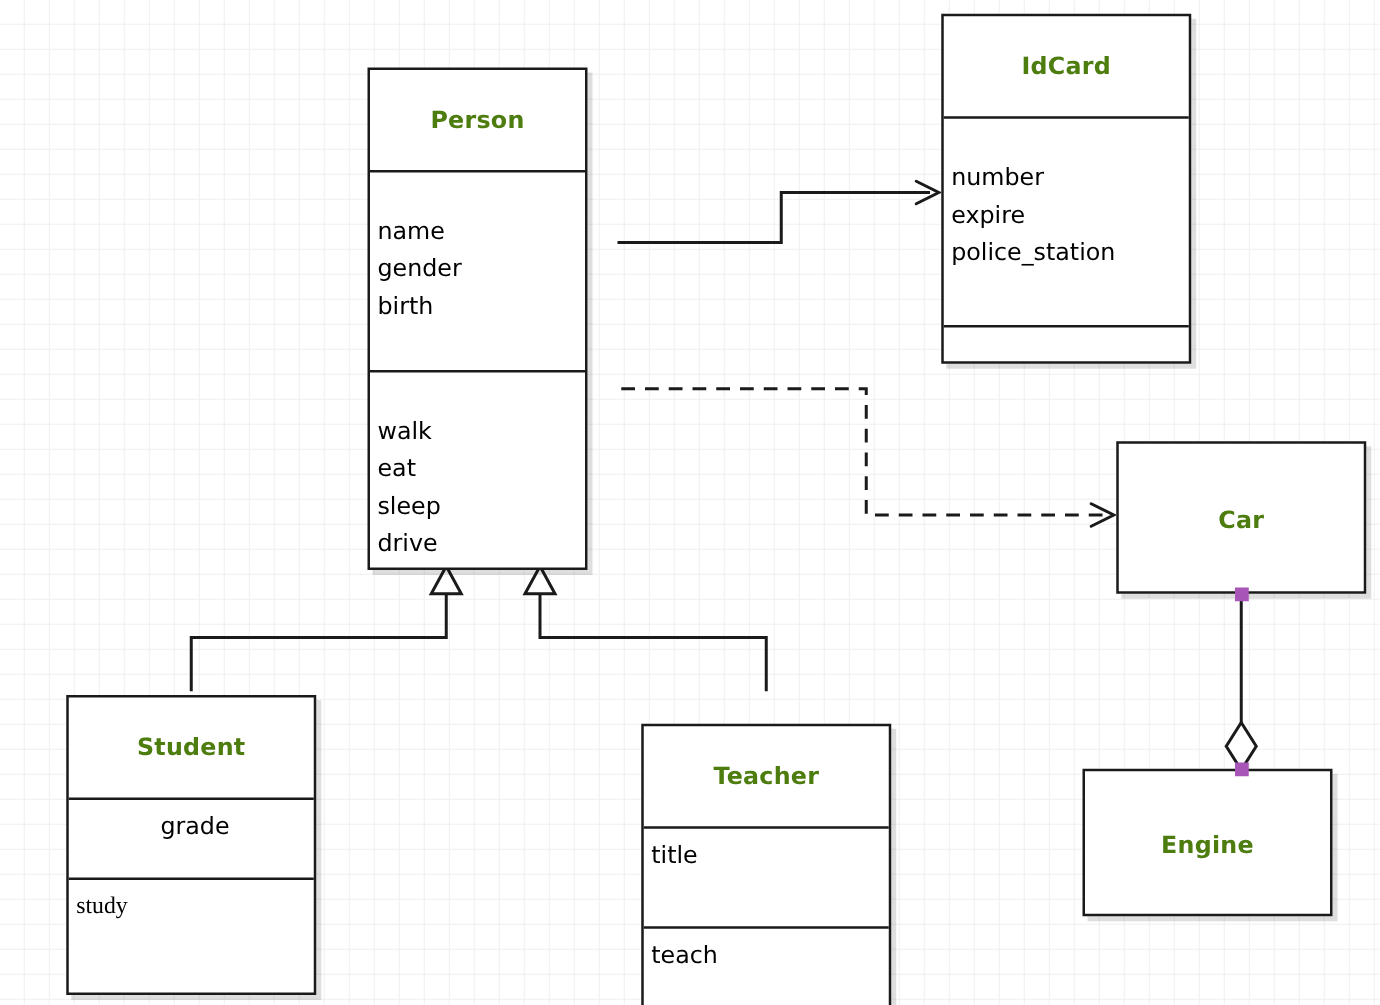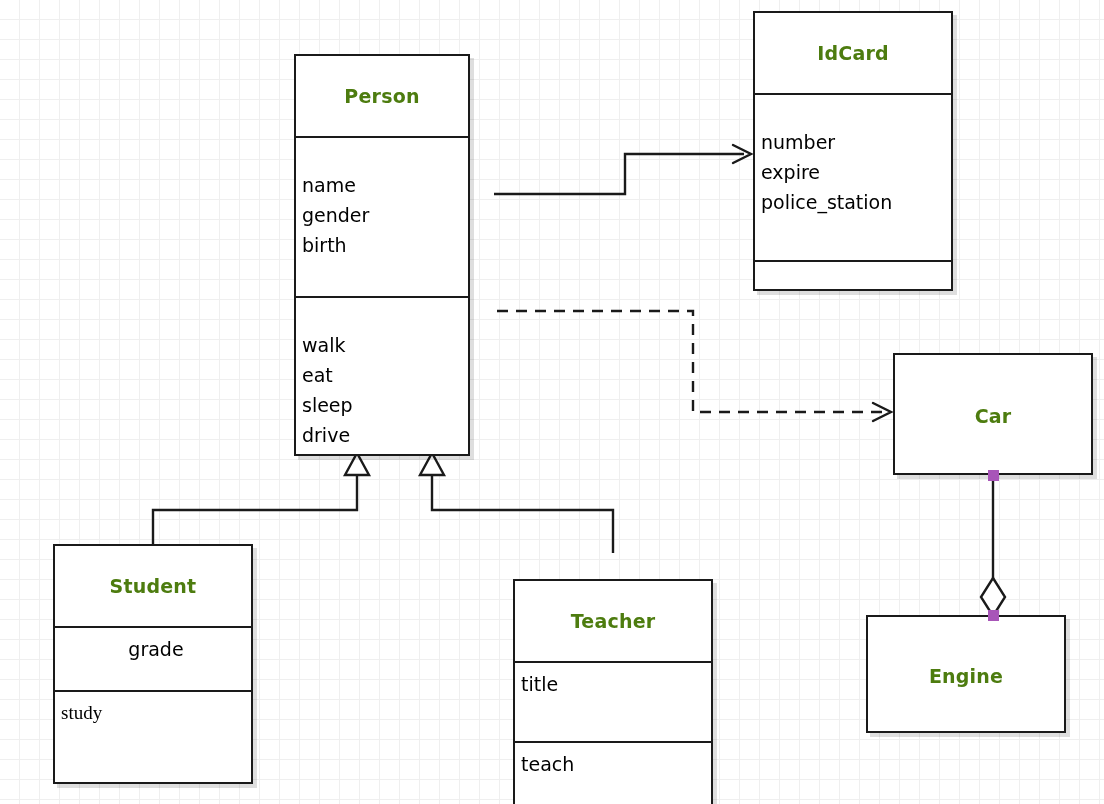--- a/index.html
+++ b/index.html
@@ -127,21 +127,21 @@
           <div class="member">police_station</div>
         </div>
         <div class="compartment cls-members" style="height: 33px;"></div>
       </div>
       <div class="uml-class" style="left: 893px; top: 353px; width: 200px; height: 122px;">
         <div class="compartment cls-title" style="height: 122px;">Car</div>
       </div>
       <div class="uml-class" style="left: 866px; top: 615px; width: 200px; height: 118px;">
         <div class="compartment cls-title" style="height: 118px;">Engine</div>
       </div>
-      <div class="uml-class" style="left: 53px; top: 544px; width: 200px; height: 240px;">
+      <div class="uml-class" style="left: 53px; top: 556px; width: 200px; height: 240px;">
         <div class="compartment cls-title" style="height: 80px;">Student</div>
         <div class="compartment cls-members" style="height: 64px; text-align: center;">
           <div class="member">grade</div>
         </div>
         <div class="compartment cls-members" style="height: 80px; font-family: Liberation Serif, serif;">
           <div class="member">study</div>
         </div>
       </div>
       <div class="uml-class" style="left: 513px; top: 579px; width: 200px; height: 240px;">
         <div class="compartment cls-title" style="height: 80px;">Teacher</div>

